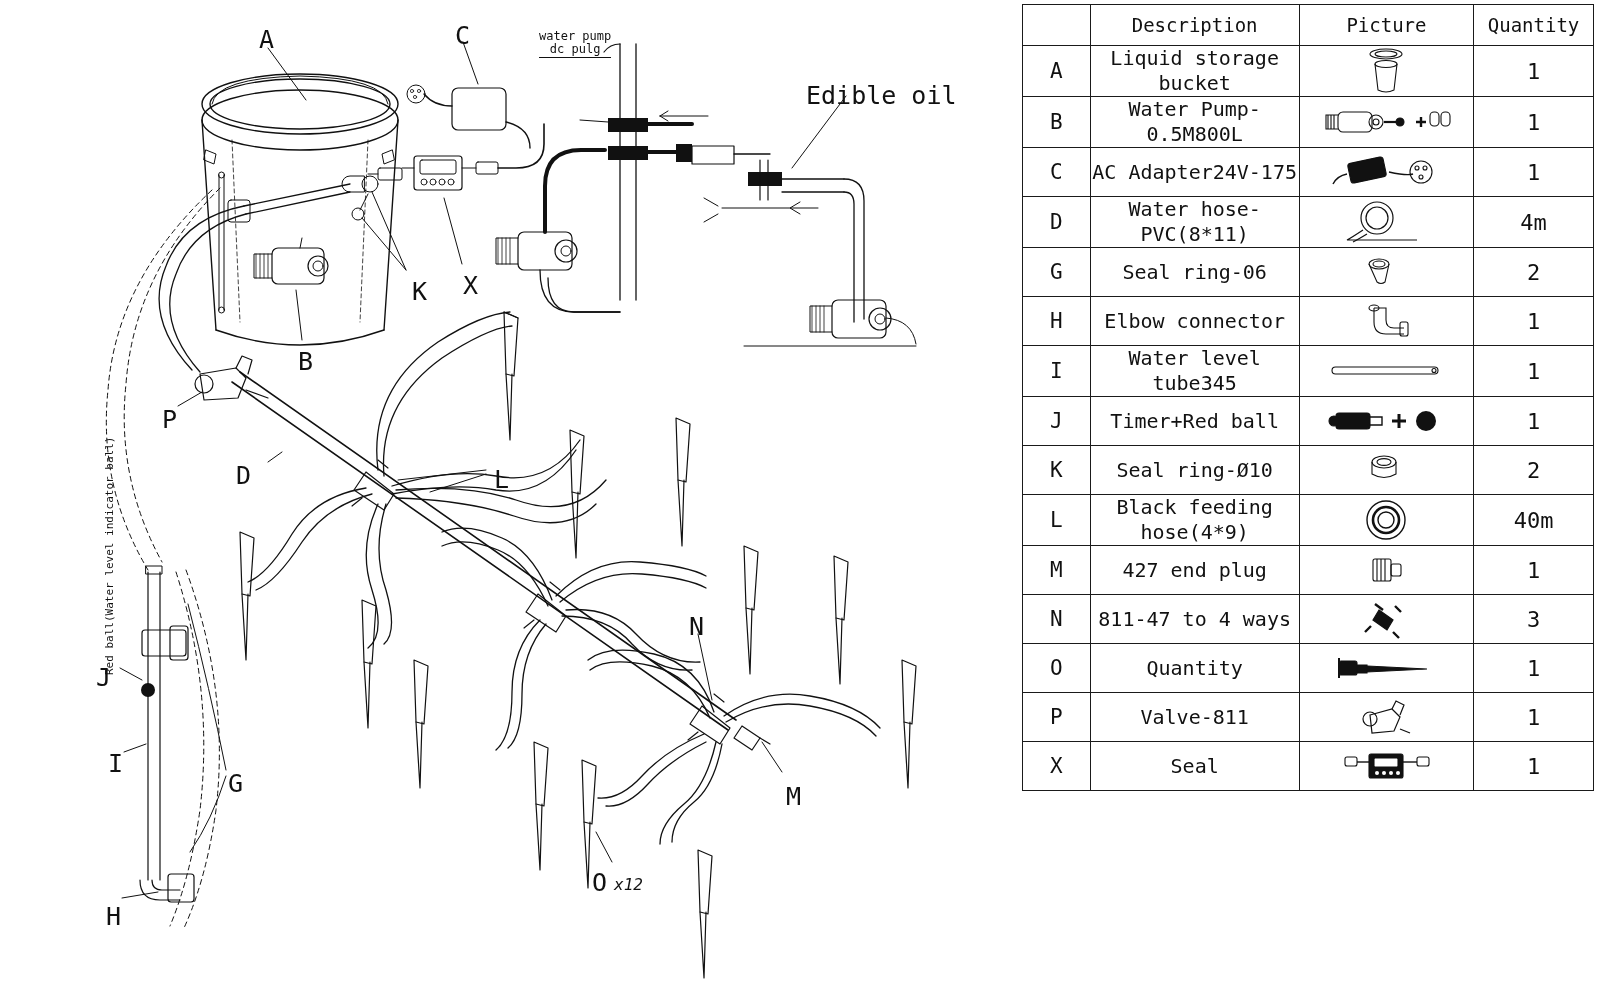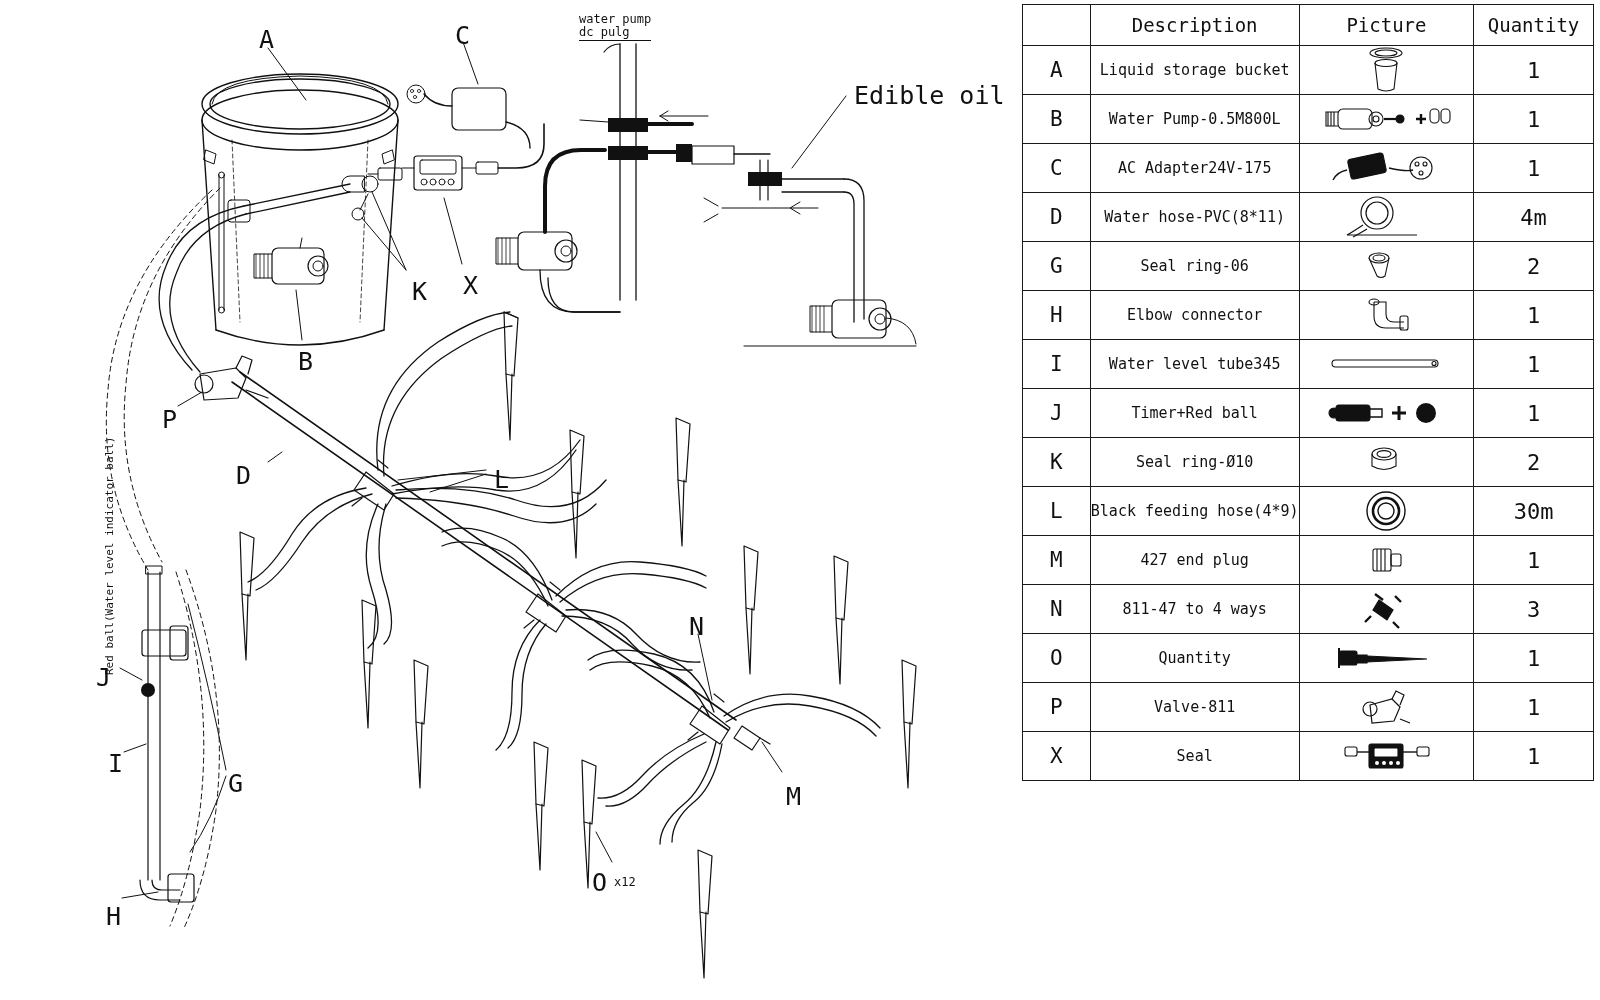--- a/index.html
+++ b/index.html
@@ -28,21 +28,21 @@
   .diagram-area svg { display: block; }
 
   .lbl {
     position: absolute;
     font-family: "DejaVu Sans Mono", monospace;
     color: #111;
     white-space: pre;
     line-height: 1.1;
   }
   .lbl-lg { font-size: 25px; }
-  .lbl-md { font-size: 12px; }
+  .lbl-md { font-size: 16px; font-style: italic; }
   .lbl-sm { font-size: 12px; }
   .lbl-xs { font-size: 11px; }
   .vert {
     transform-origin: 0 0;
     transform: rotate(-90deg);
   }
 
   
   .parts-table-wrap {
     position: absolute;
@@ -68,21 +68,21 @@
     font-weight: normal;
     font-size: 19px;
     height: 40px;
   }
   col.c-key   { width: 62px; }
   col.c-desc  { width: 192px; }
   col.c-pic   { width: 160px; }
   col.c-qty   { width: 110px; }
 
   td.key { font-size: 21px; }
-  td.desc { font-size: 15px; line-height: 1.25; padding: 2px 4px; }
+  td.desc { font-size: 20px; line-height: 1.25; padding: 2px 4px; }
   td.qty { font-size: 22px; }
   td.pic { padding: 2px; }
   td.pic .picbox {
     display: flex;
     align-items: center;
     justify-content: center;
     height: 48px;
   }
   .hdr-blank { }
 </style>
@@ -377,22 +377,22 @@
     <div class="lbl lbl-lg" style="left:236px;top:462px;">D</div>
     <div class="lbl lbl-lg" style="left:494px;top:466px;">L</div>
     <div class="lbl lbl-lg" style="left:689px;top:613px;">N</div>
     <div class="lbl lbl-lg" style="left:786px;top:783px;">M</div>
     <div class="lbl lbl-lg" style="left:96px;top:664px;">J</div>
     <div class="lbl lbl-lg" style="left:108px;top:750px;">I</div>
     <div class="lbl lbl-lg" style="left:228px;top:770px;">G</div>
     <div class="lbl lbl-lg" style="left:106px;top:903px;">H</div>
     <div class="lbl lbl-lg" style="left:592px;top:869px;">O</div>
     <div class="lbl lbl-md" style="left:614px;top:876px;">x12</div>
-    <div class="lbl lbl-lg" style="left:806px;top:82px;margin-left:48px;">Edible oil</div>
-    <div class="lbl lbl-sm" style="left:539px;top:13px;border-bottom:1px solid #111;padding-bottom:1px;margin-left:40px;">water pump
+    <div class="lbl lbl-lg" style="left:806px;top:82px;">Edible oil</div>
+    <div class="lbl lbl-sm" style="left:539px;top:30px;text-align:center;border-bottom:1px solid #111;padding-bottom:1px;">water pump
 dc pulg</div>
     <div class="lbl lbl-xs vert" style="left:104px;top:675px;">Red ball(Water level indicator ball)</div>
   </div>
 
   <div class="parts-table-wrap">
     <table class="parts">
       <colgroup>
         <col class="c-key">
           <col class="c-desc">
           <col class="c-pic">
@@ -563,21 +563,21 @@
           <td class="desc">Black feeding hose(4*9)</td>
           <td class="pic">
               <div class="picbox">
             <svg width="52" height="48" viewBox="0 0 52 48" fill="none" stroke="#111" stroke-width="1.4">
               <circle cx="26" cy="24" r="19"></circle>
                   <circle cx="26" cy="24" r="13" stroke-width="2.6"></circle>
               <circle cx="26" cy="24" r="8"></circle>
             </svg>
           </div>
             </td>
-          <td class="qty">30m</td>
+          <td class="qty">40m</td>
         </tr>
 
         <tr>
           <td class="key">M</td>
           <td class="desc">427 end plug</td>
           <td class="pic">
               <div class="picbox">
             <svg width="46" height="38" viewBox="0 0 46 38" fill="none" stroke="#111" stroke-width="1.1">
               <rect x="10" y="8" width="18" height="22" rx="2"></rect>
               <path d="M14 8 v22 M18 8 v22 M22 8 v22"></path>

